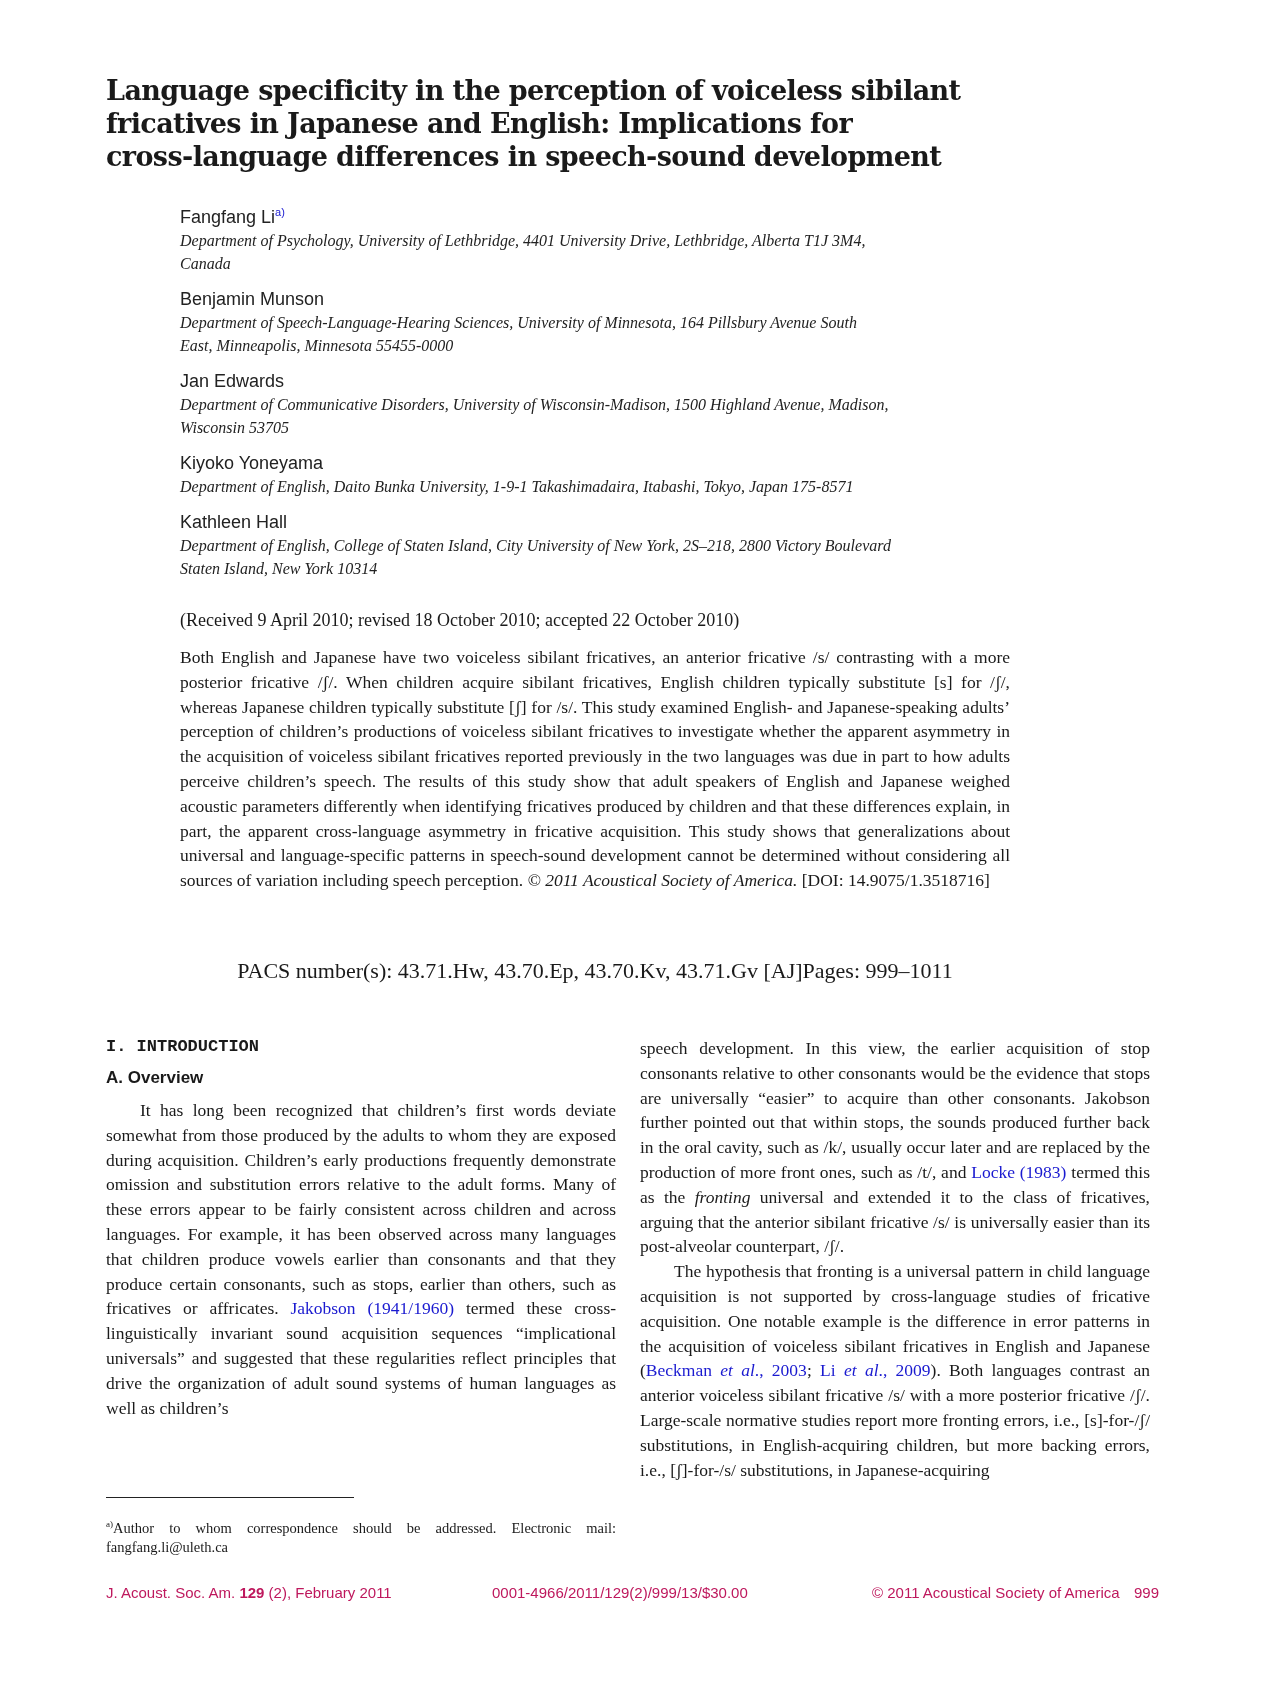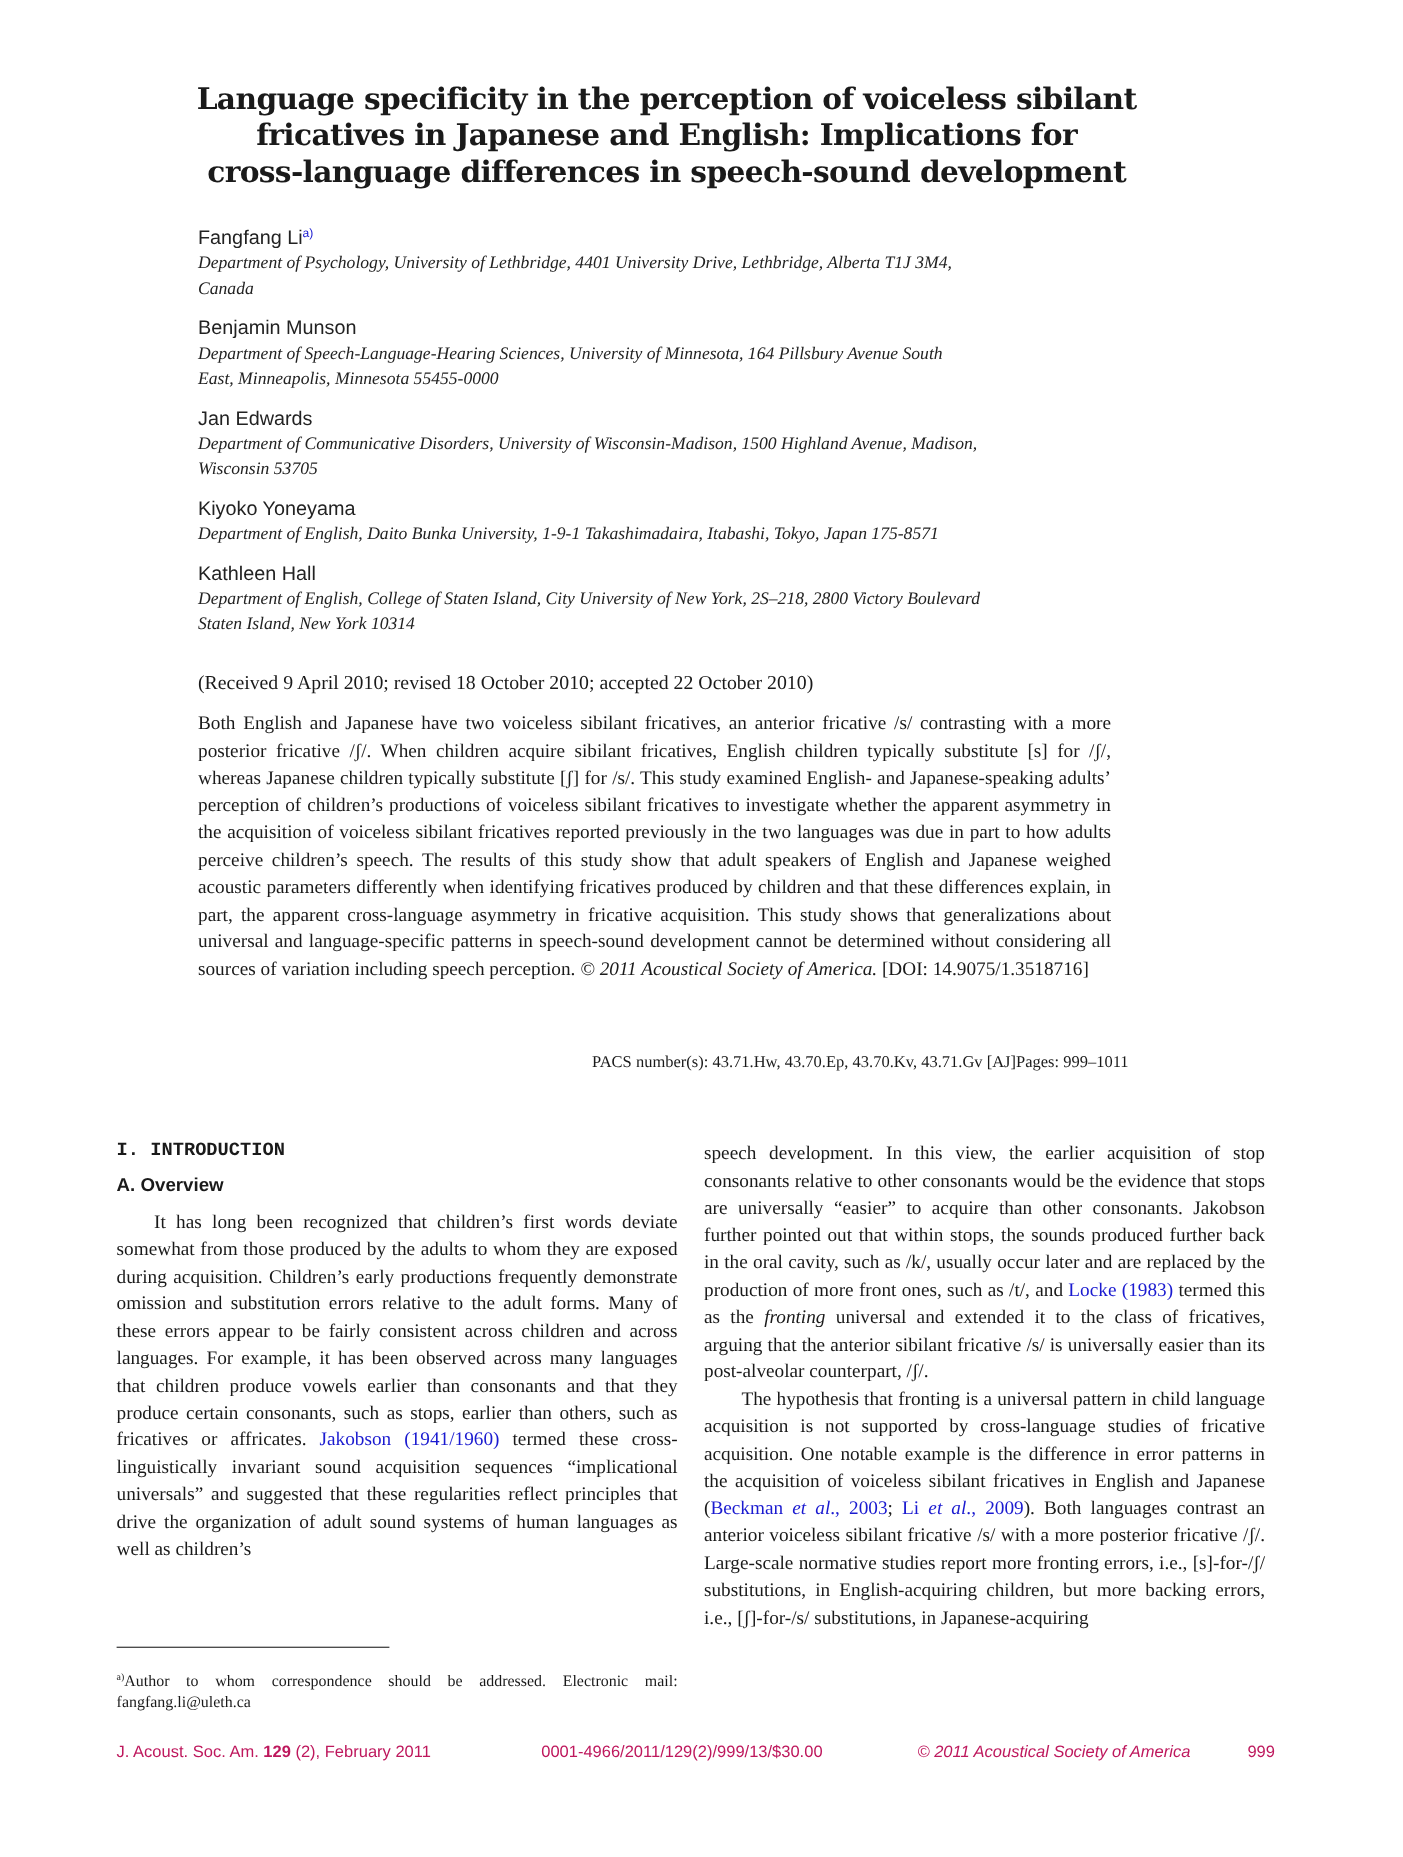--- a/index.html
+++ b/index.html
@@ -1,33 +1,33 @@
 <!DOCTYPE html>
 <html><head>
 <meta charset="utf-8">
 <style>
   html, body { margin: 0; padding: 0; background: #ffffff; }
   body { width: 1275px; height: 1688px; position: relative; color: #1a1a1a; overflow: hidden; }
   .title {
     position: absolute; left: 106px; top: 74px; width: 1000px;
     font-family: "DejaVu Serif", "Liberation Serif", serif; font-weight: bold;
-    font-size: 27px; line-height: 33px; letter-spacing: -0.6px; color: #1a1a1a; text-align: center;
+    font-size: 27px; line-height: 33px; letter-spacing: -0.6px; color: #1a1a1a;
   }
   .authors { position: absolute; left: 180px; top: 200px; width: 840px; }
   .author { margin-bottom: 12px; }
   .author-name { font-family: "Liberation Sans", sans-serif; font-size: 18px; line-height: 24px; color: #222; }
   .author-name sup { color: #1a1ad0; font-size: 11px; vertical-align: 7px; }
   .affil { font-family: "Liberation Serif", serif; font-style: italic; font-size: 16px; line-height: 23px; color: #222; }
   .received { position: absolute; left: 180px; top: 610px; font-family: "Liberation Serif", serif; font-size: 18px; }
   .abstract {
     position: absolute; left: 180px; top: 645px; width: 830px;
     font-family: "Liberation Serif", serif; font-size: 17.5px; line-height: 24.8px; text-align: justify;
   }
-  .pacs-row { position: absolute; left: 196px; top: 958px; width: 830px; display: flex; justify-content: flex-end;
-    font-family: "Liberation Serif", serif; font-size: 15px; }
+  .pacs-row { position: absolute; left: 180px; top: 958px; width: 830px; display: flex; justify-content: center;
+    font-family: "Liberation Serif", serif; font-size: 22px; }
   .col { position: absolute; font-family: "Liberation Serif", serif; font-size: 17.5px; line-height: 24.8px; text-align: justify; }
   .col-left { left: 106px; top: 1036px; width: 510px; }
   .col-right { left: 640px; top: 1036px; width: 510px; }
   .sec-head { font-family: Liberation Mono, monospace; font-weight: bold; font-size: 17px; line-height: 22px; margin: 0 0 9px 0; }
   .subsec-head { font-family: "Liberation Sans", sans-serif; font-weight: bold; font-size: 17px; line-height: 22px; margin: 6px 0 9px 0; }
   p { margin: 0; }
   .indent { text-indent: 34px; }
   .link { color: #1a1ad0; }
   .footnote-rule { position: absolute; left: 106px; top: 1497px; width: 248px; border-top: 1px solid #222; }
   .footnote { position: absolute; left: 106px; top: 1515px; width: 510px; font-family: "Liberation Serif", serif; font-size: 14.5px; line-height: 19px; text-align: justify; }
@@ -92,14 +92,14 @@
 <div class="col col-right">
   <p><span>speech development. In this view, the earlier acquisition of stop consonants relative to other consonants would be the evidence that stops are universally “easier” to acquire than other consonants. Jakobson further pointed out that within stops, the sounds produced further back in the oral cavity, such as /k/, usually occur later and are replaced by the production of more front ones, such as /t/, and </span><span class="link">Locke (1983)</span><span> termed this as the </span><i>fronting</i><span> universal and extended it to the class of fricatives, arguing that the anterior sibilant fricative /s/ is universally easier than its post-alveolar counterpart, /ʃ/.</span></p>
   <p class="indent"><span>The hypothesis that fronting is a universal pattern in child language acquisition is not supported by cross-language studies of fricative acquisition. One notable example is the difference in error patterns in the acquisition of voiceless sibilant fricatives in English and Japanese (</span><span class="link"><span>Beckman </span><i>et al</i><span>., 2003</span></span><span>; </span><span class="link"><span>Li </span><i>et al</i><span>., 2009</span></span><span>). Both languages contrast an anterior voiceless sibilant fricative /s/ with a more posterior fricative /ʃ/. Large-scale normative studies report more fronting errors, i.e., [s]-for-/ʃ/ substitutions, in English-acquiring children, but more backing errors, i.e., [ʃ]-for-/s/ substitutions, in Japanese-acquiring</span></p>
 </div>
 
 <div class="footnote-rule"></div>
 <div class="footnote"><sup>a)</sup><span>Author to whom correspondence should be addressed. Electronic mail: fangfang.li@uleth.ca</span></div>
 
 <div class="footer" style="left:106px;"><span>J. Acoust. Soc. Am. </span><b>129</b><span> (2), February 2011</span></div>
 <div class="footer" style="left:492px;">0001-4966/2011/129(2)/999/13/$30.00</div>
-<div class="footer" style="left:834px;font-style:italic;">© 2011 Acoustical Society of America</div>
+<div class="footer" style="left:872px;">© 2011 Acoustical Society of America</div>
 <div class="footer" style="left:1134px;">999</div>
 
 </body></html>

